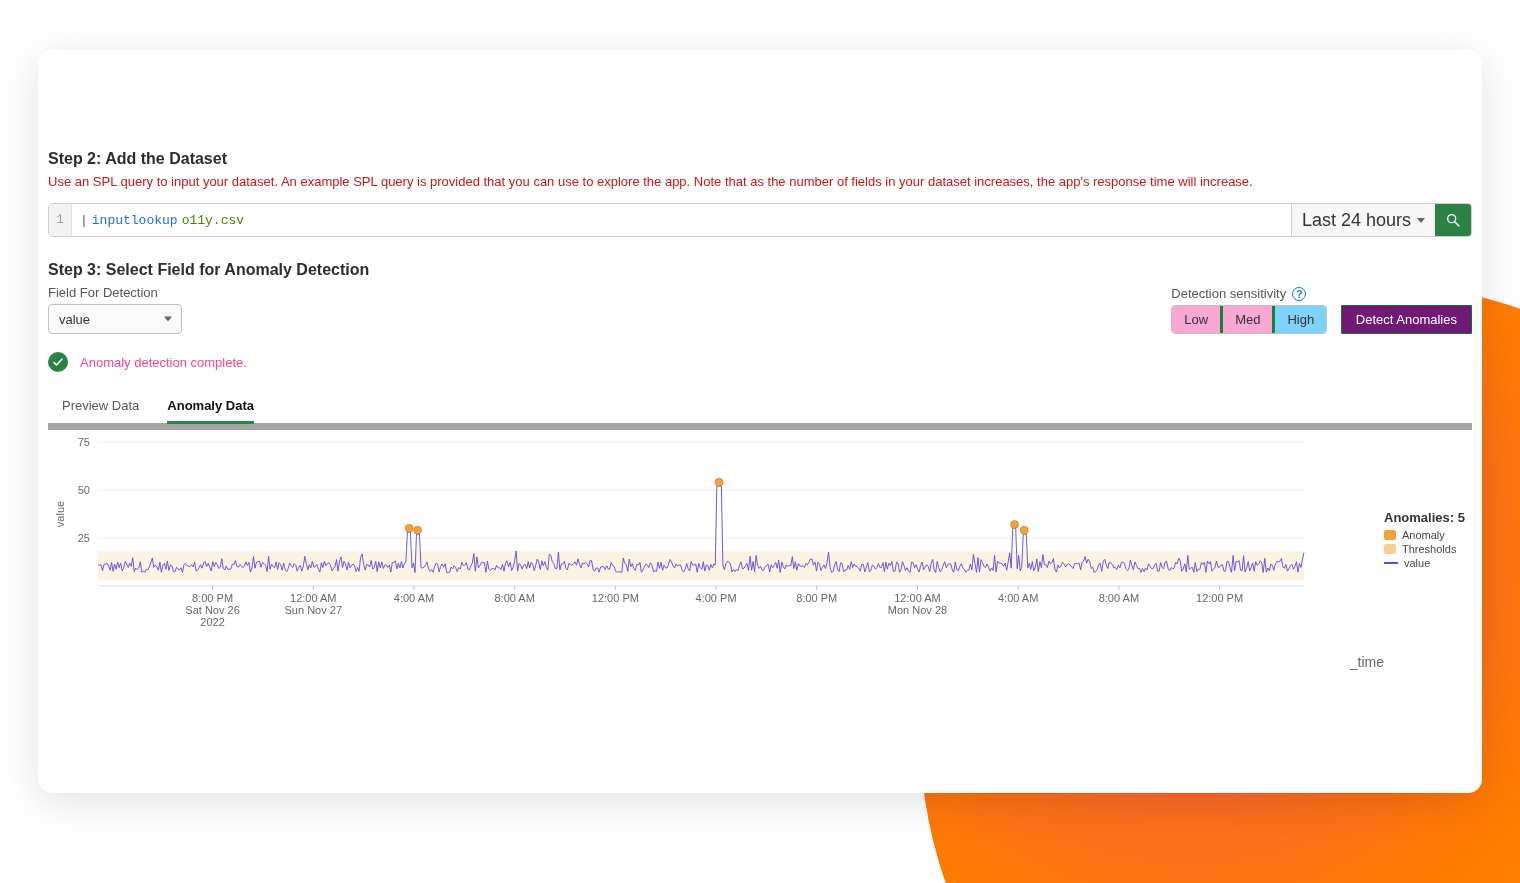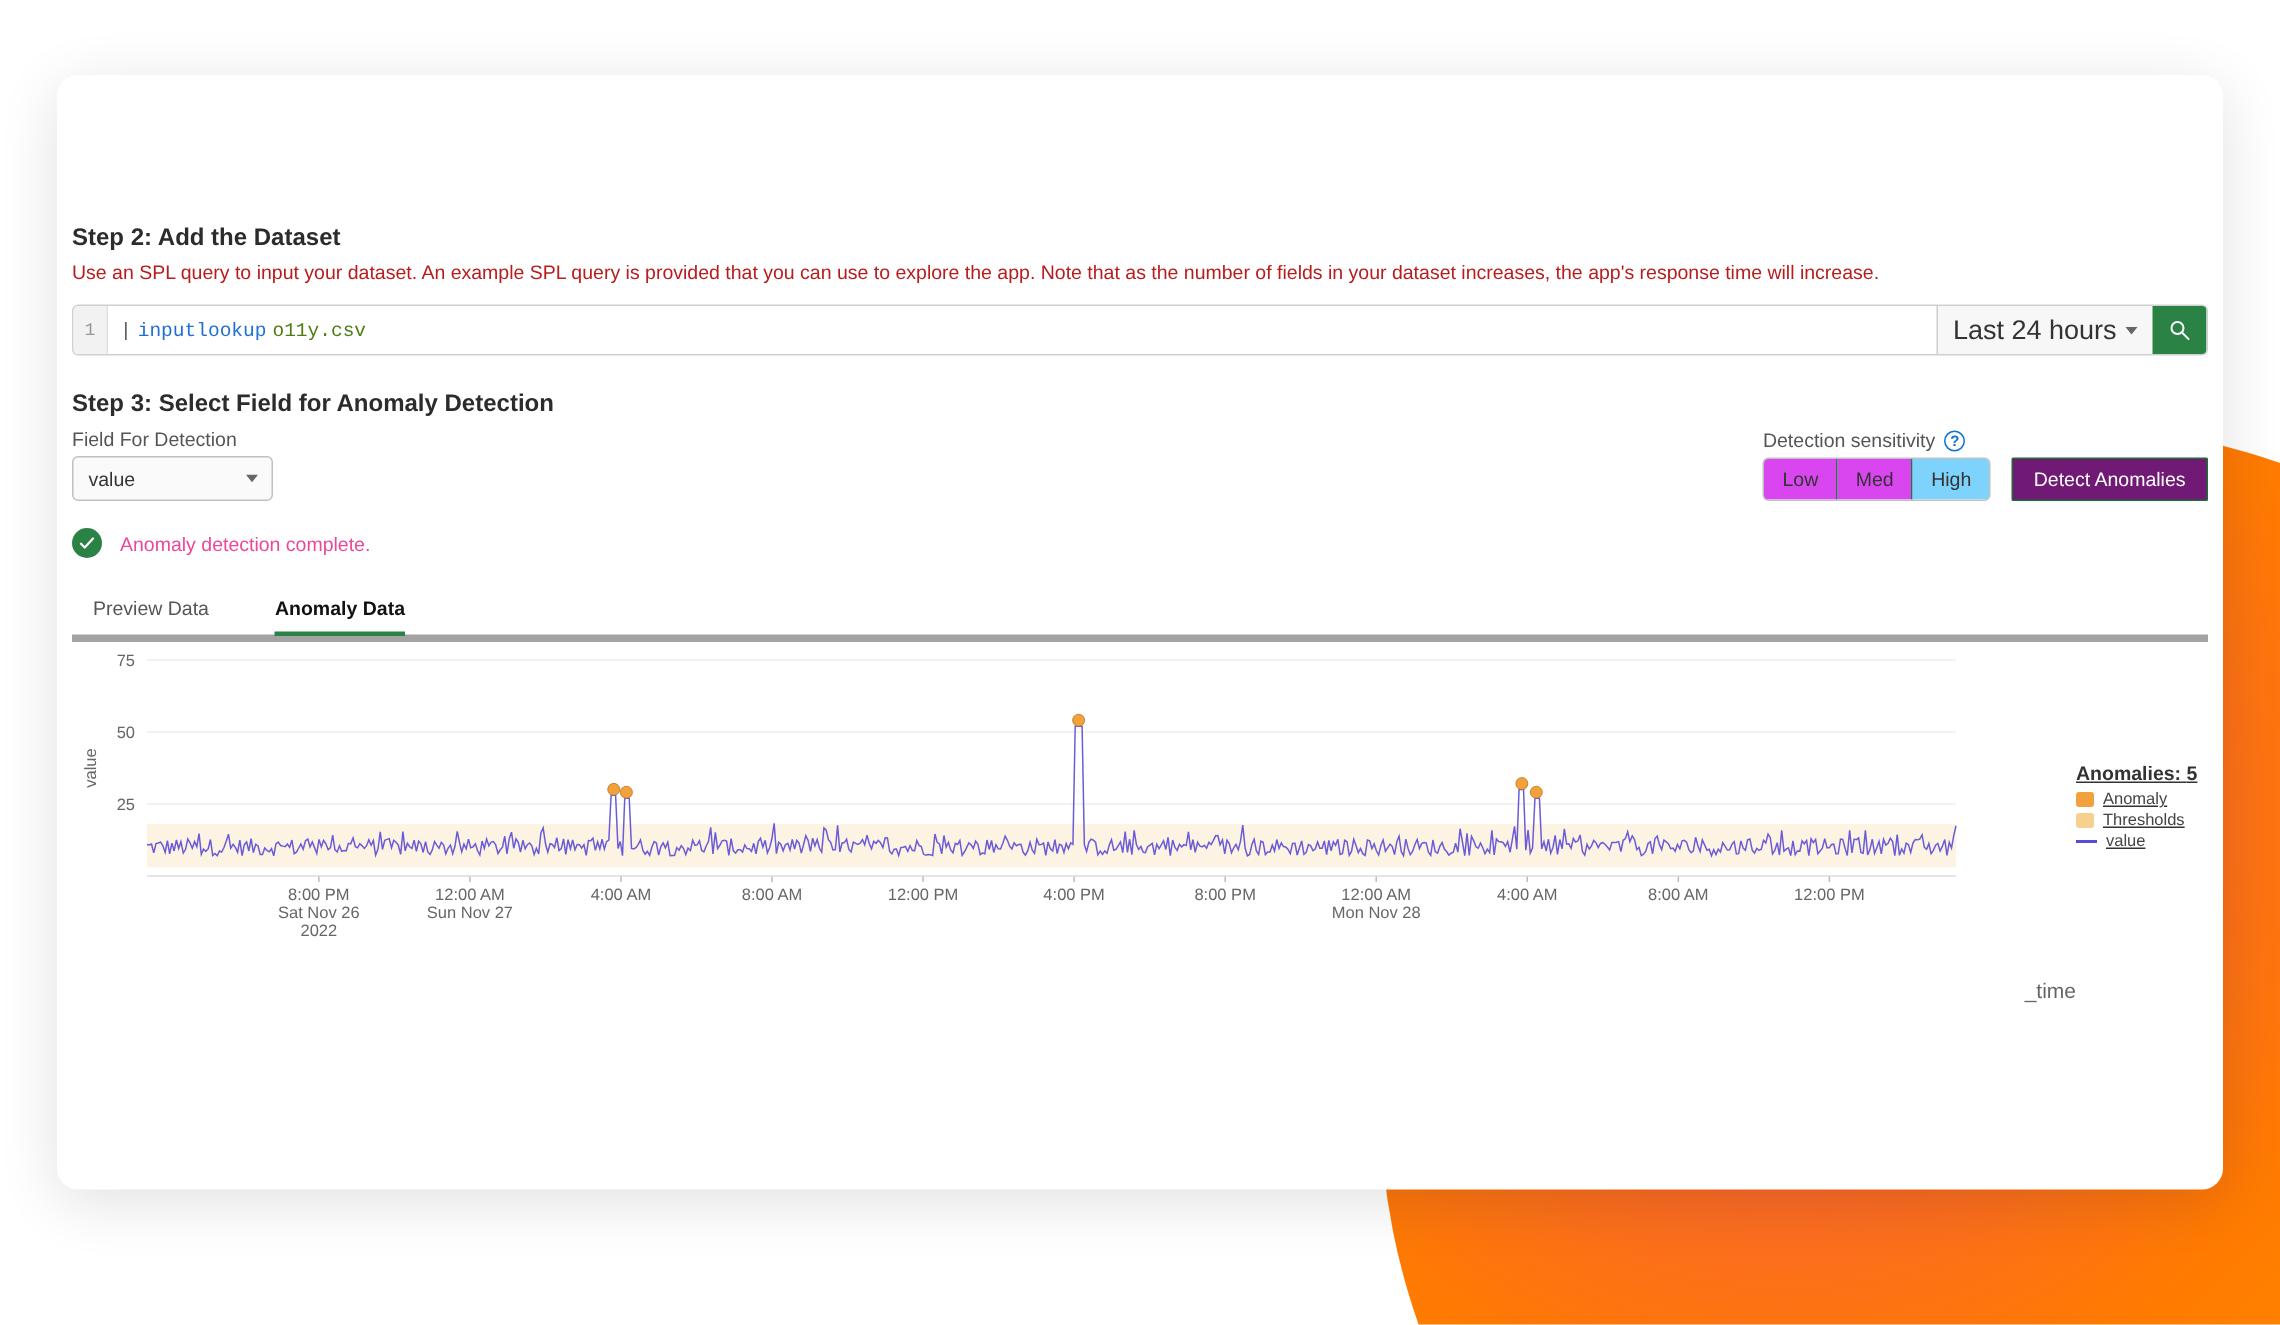--- a/index.html
+++ b/index.html
@@ -161,25 +161,25 @@
   }
   .btn-group {
     display: inline-flex;
     border: 1px solid #c0c0c0;
     border-radius: 4px;
     overflow: hidden;
     vertical-align: middle;
   }
   .btn-group button {
     border: none;
-    background: #d946ef;
+    background: #f9a8d4;
     padding: 6px 12px;
     font-size: 13px;
     cursor: pointer;
-    border-right: 1px solid #15803d;
+    border-right: 3px solid #15803d;
     color: #333;
   }
   .btn-group button:last-child { border-right: none; }
   .btn-group button.active { background: #7dd3fc; }
   .detect-btn {
     margin-left: 10px;
     background: #701a75;
     color: #fff;
     border: 1px solid #1e6b35;
     border-radius: 1px;
@@ -198,23 +198,23 @@
     width: 20px; height: 20px;
     background: #2b8245;
     border-radius: 50%;
     display: flex;
     align-items: center;
     justify-content: center;
   }
   .check-circle svg { width: 12px; height: 12px; }
   .status-text { color: #ec4899; font-size: 13px; }
   .tabs {
-    border-bottom: 5px solid #a3a3a3;
-    display: flex;
-    gap: 44px;
+    border-bottom: 7px solid #a3a3a3;
+    display: flex;
+    gap: 28px;
     padding-left: 14px;
     margin-bottom: 6px;
   }
   .tab {
     padding: 8px 0;
     font-size: 13px;
     color: #555;
     cursor: pointer;
     border-bottom: 3px solid transparent;
     margin-bottom: -1px;
@@ -229,21 +229,20 @@
     align-items: flex-start;
   }
   .chart-area {
     flex: 1;
     position: relative;
   }
   .legend {
     width: 88px;
     font-size: 11px;
     padding-top: 74px;
-    text-decoration: underline;
   }
   .legend .anom-count { font-weight: 700; font-size: 13px; margin-bottom: 4px; white-space: nowrap; }
   .legend .item { display: flex; align-items: center; gap: 6px; margin-bottom: 2px; color: #444; }
   .swatch { width: 12px; height: 10px; display: inline-block; border-radius: 2px; }
   .swatch.anom { background: #f2a23d; }
   .swatch.thr  { background: #f7d08f; }
   .swatch.val  { width: 14px; height: 2px; background: #5a4bd6; border-radius: 0; }
   .x-axis-label {
     text-align: right;
     font-size: 14px;

